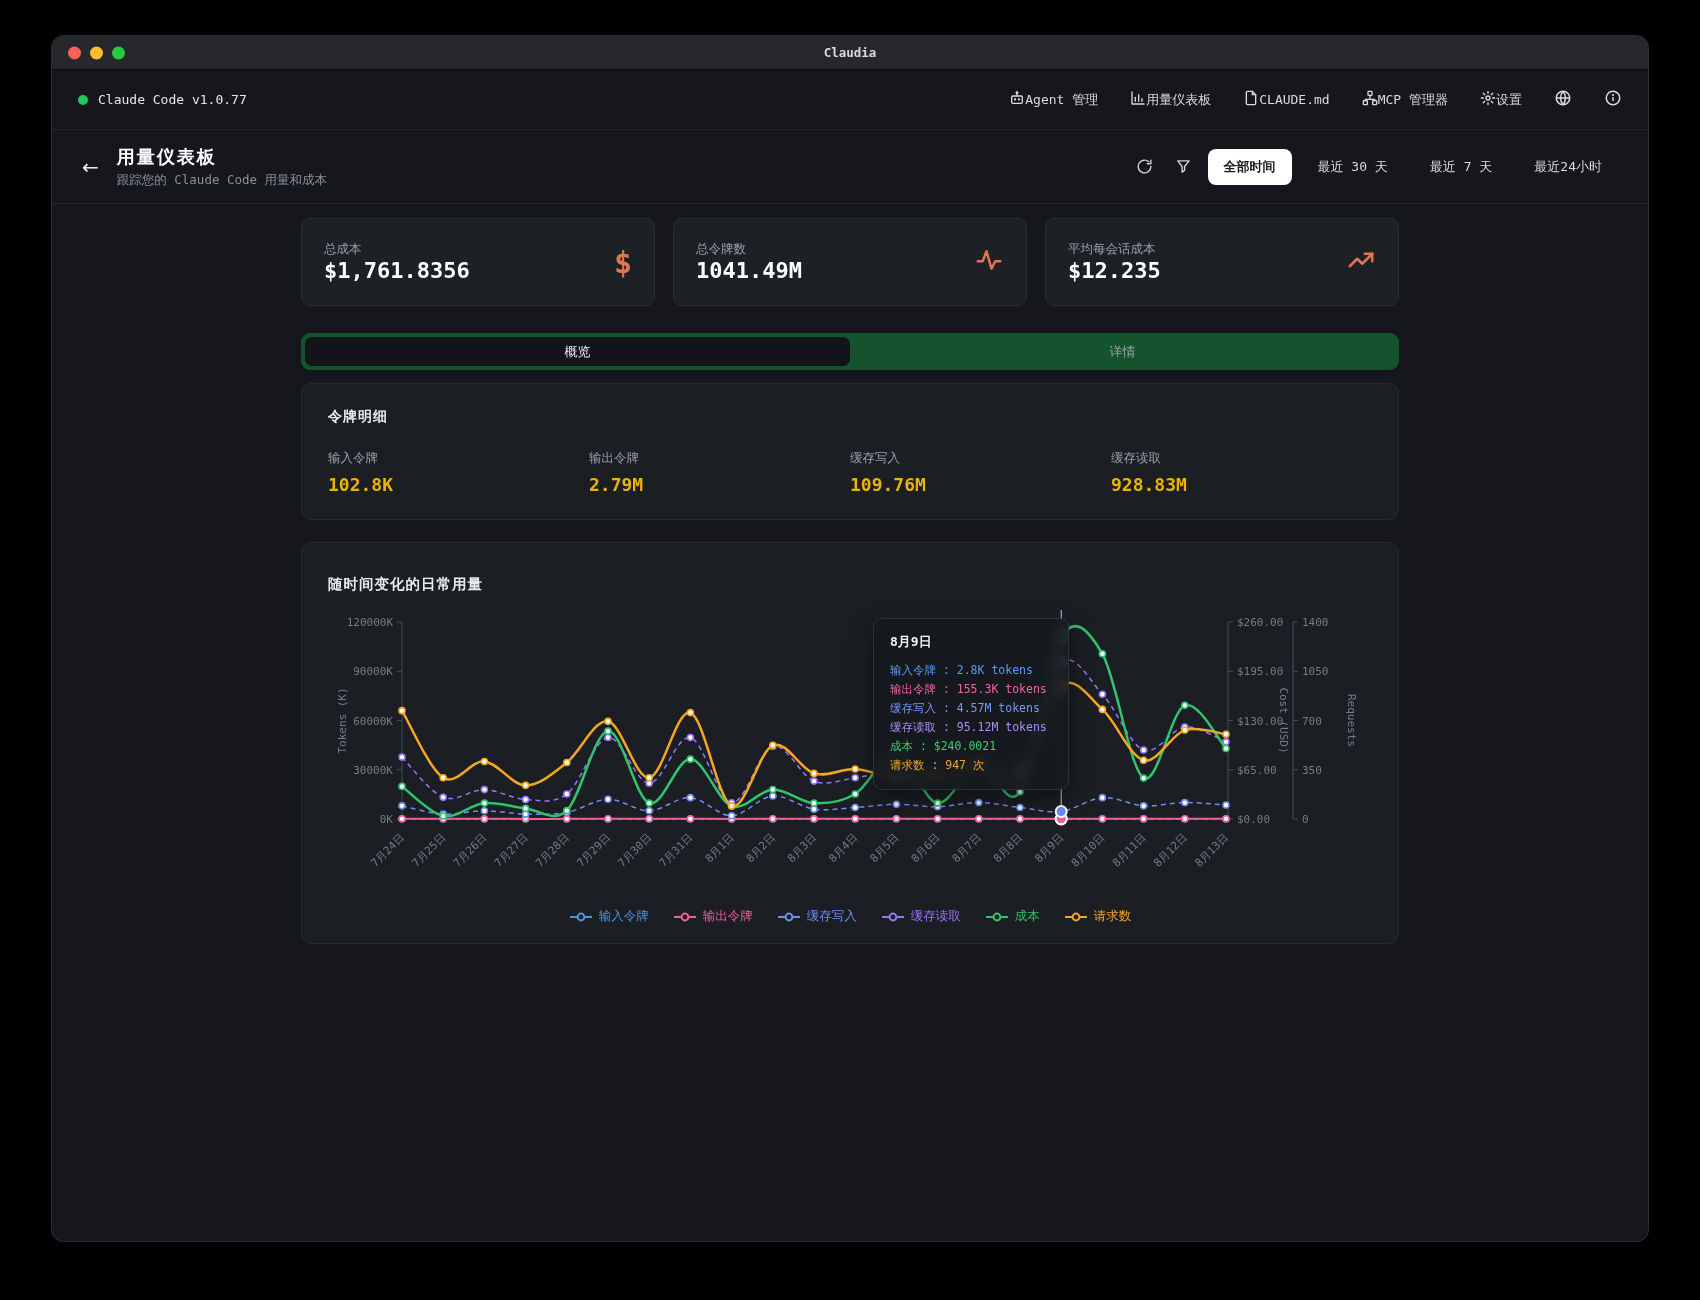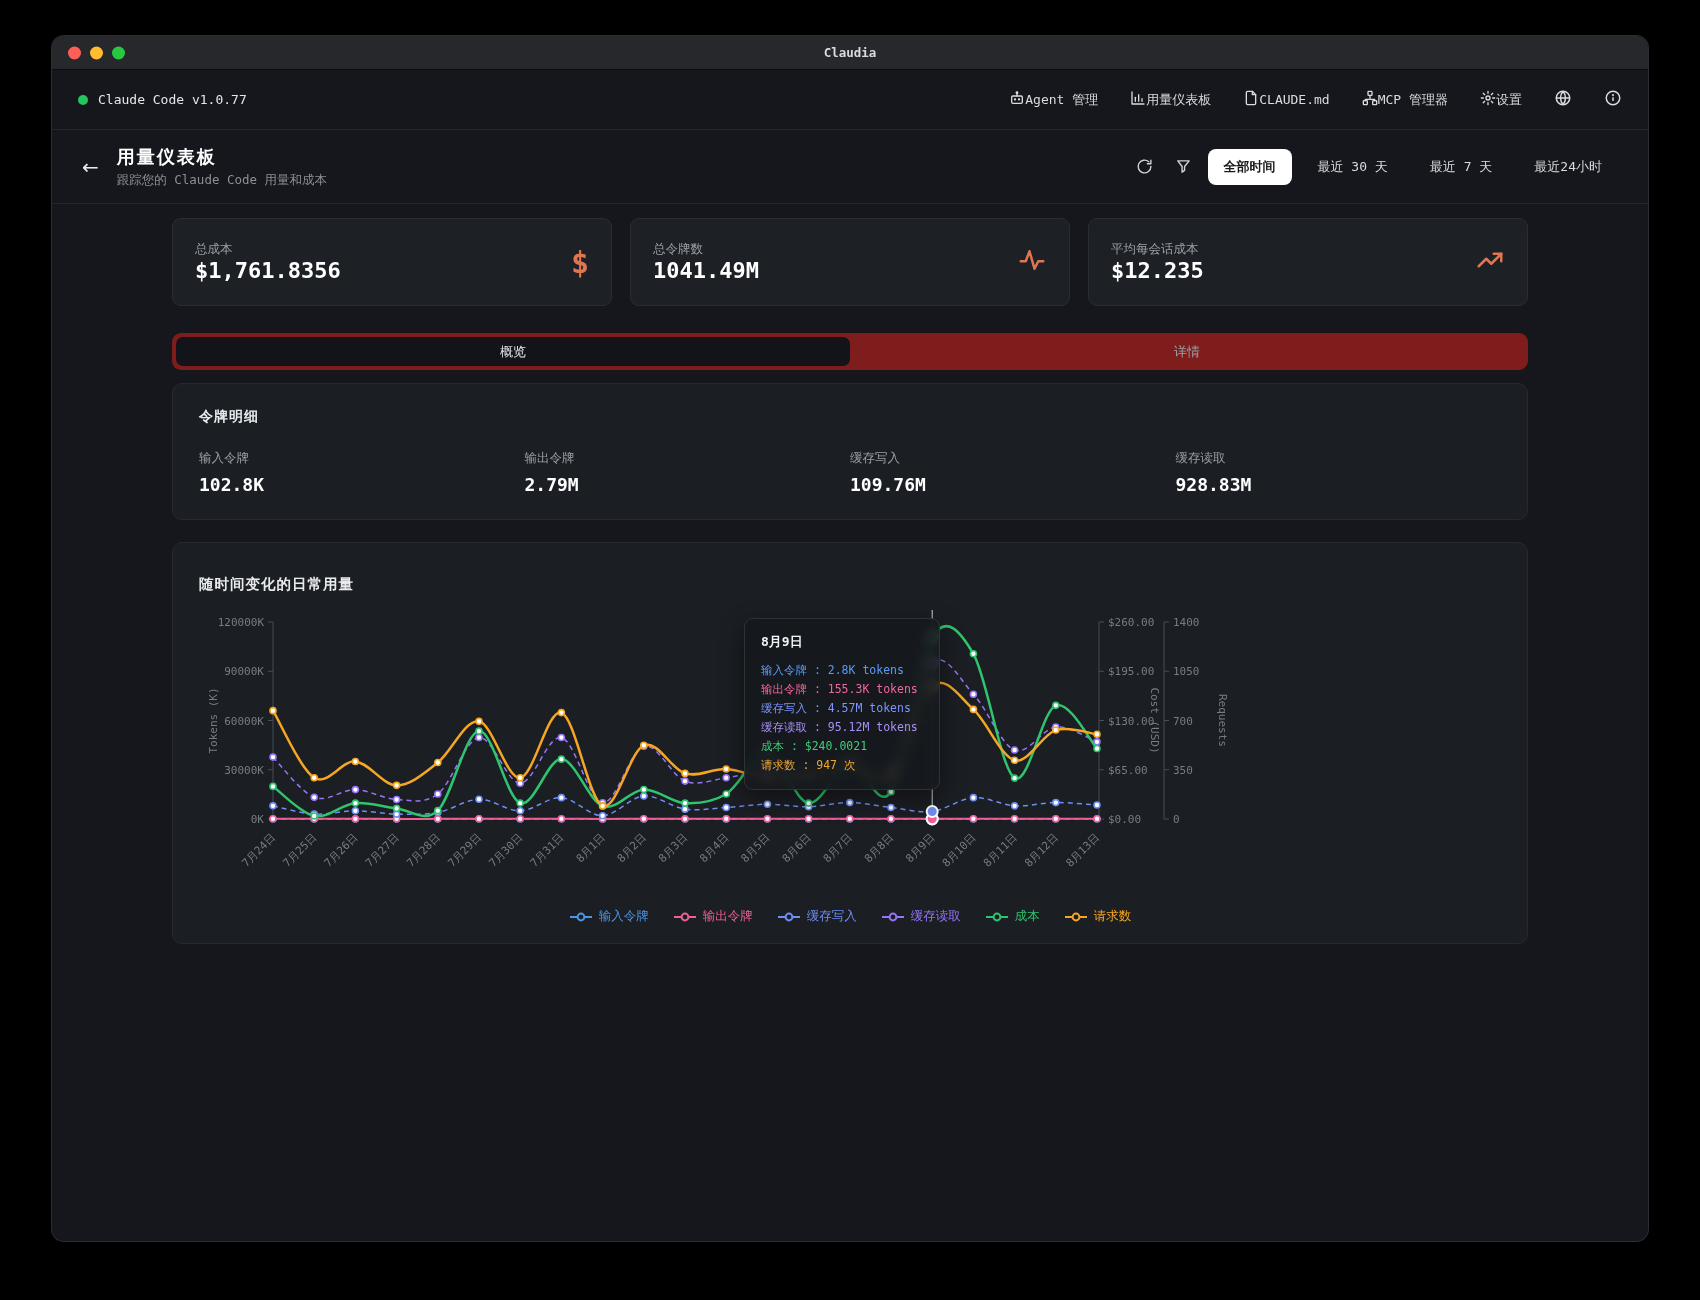--- a/index.html
+++ b/index.html
@@ -34,41 +34,41 @@
   .ph-titles { margin-left:18px; }
   .ph-title { font-size:18px; font-weight:bold; color:#fff; letter-spacing:2px; }
   .ph-sub { font-size:12.5px; color:#8b9097; margin-top:3px; }
   .ph-controls { margin-left:auto; display:flex; align-items:center; gap:10px; }
   .ph-controls svg { stroke:#cfd2d6; }
   .ctl-icon { padding:6px; cursor:pointer; display:flex; }
   .pill { font-size:13px; color:#d9dbde; padding:9px 16px; border-radius:8px; cursor:pointer; white-space:nowrap; }
   .pill.selected { background:#ffffff; color:#17181b; font-weight:bold; }
 
   
-  .content { width:1356px; margin:0 auto; }
+  .content { width:1098px; margin:0 auto; }
 
   .stats-row { display:flex; gap:18px; margin-top:14px; }
   .stat-card { flex:1; height:88px; background:#1d2025; border:1px solid #2a2d33; border-radius:9px;
                padding:16px 22px; display:flex; align-items:center; justify-content:space-between; }
   .stat-label { font-size:12.5px; color:#9aa0a6; }
   .stat-value { font-size:22px; font-weight:bold; color:#ffffff; }
   .stat-icon svg { stroke:#e0764f; }
   .dollar-glyph { font-size:30px; color:#e0764f; font-weight:bold; }
 
-  .tabs { margin-top:27px; background:#7f1d1d; border-radius:9px; padding:4px; display:flex; height:37px; }
+  .tabs { margin-top:27px; background:#14532d; border-radius:9px; padding:4px; display:flex; height:37px; }
   .tab { flex:1; display:flex; align-items:center; justify-content:center; font-size:13px;
          color:#9aa0a6; border-radius:7px; cursor:pointer; }
   .tab.selected { background:#121419; color:#e8eaed; }
 
   .card { background:#1b1e23; border:1px solid #262930; border-radius:10px; }
   .breakdown-card { margin-top:13px; padding:24px 26px; }
   .bd-title { font-size:14px; font-weight:bold; color:#e8eaed; letter-spacing:1px; }
   .bd-grid { display:grid; grid-template-columns:repeat(4,1fr); margin-top:24px; }
   .bd-label { font-size:12.5px; color:#9aa0a6; }
-  .bd-value { font-size:18px; font-weight:bold; color:#ffffff; margin-top:7px; }
+  .bd-value { font-size:18px; font-weight:bold; color:#eab308; margin-top:7px; }
 
   .chart-card { margin-top:22px; padding:32px 26px 18px; height:402px; }
   .chart-title { font-size:14.5px; font-weight:bold; color:#e8eaed; letter-spacing:1px; }
   .chart-wrap { position:relative; margin-top:10px; }
   .axis-text { fill:#767d85; font-size:11px; font-family:"DejaVu Sans Mono", monospace; }
   .axis-line { stroke:#474d55; stroke-width:1; fill:none; }
 
   .legend { display:flex; justify-content:center; gap:24px; margin-top:2px; }
   .legend-item { display:flex; align-items:center; gap:6px; font-size:12.5px; cursor:pointer; }
 

